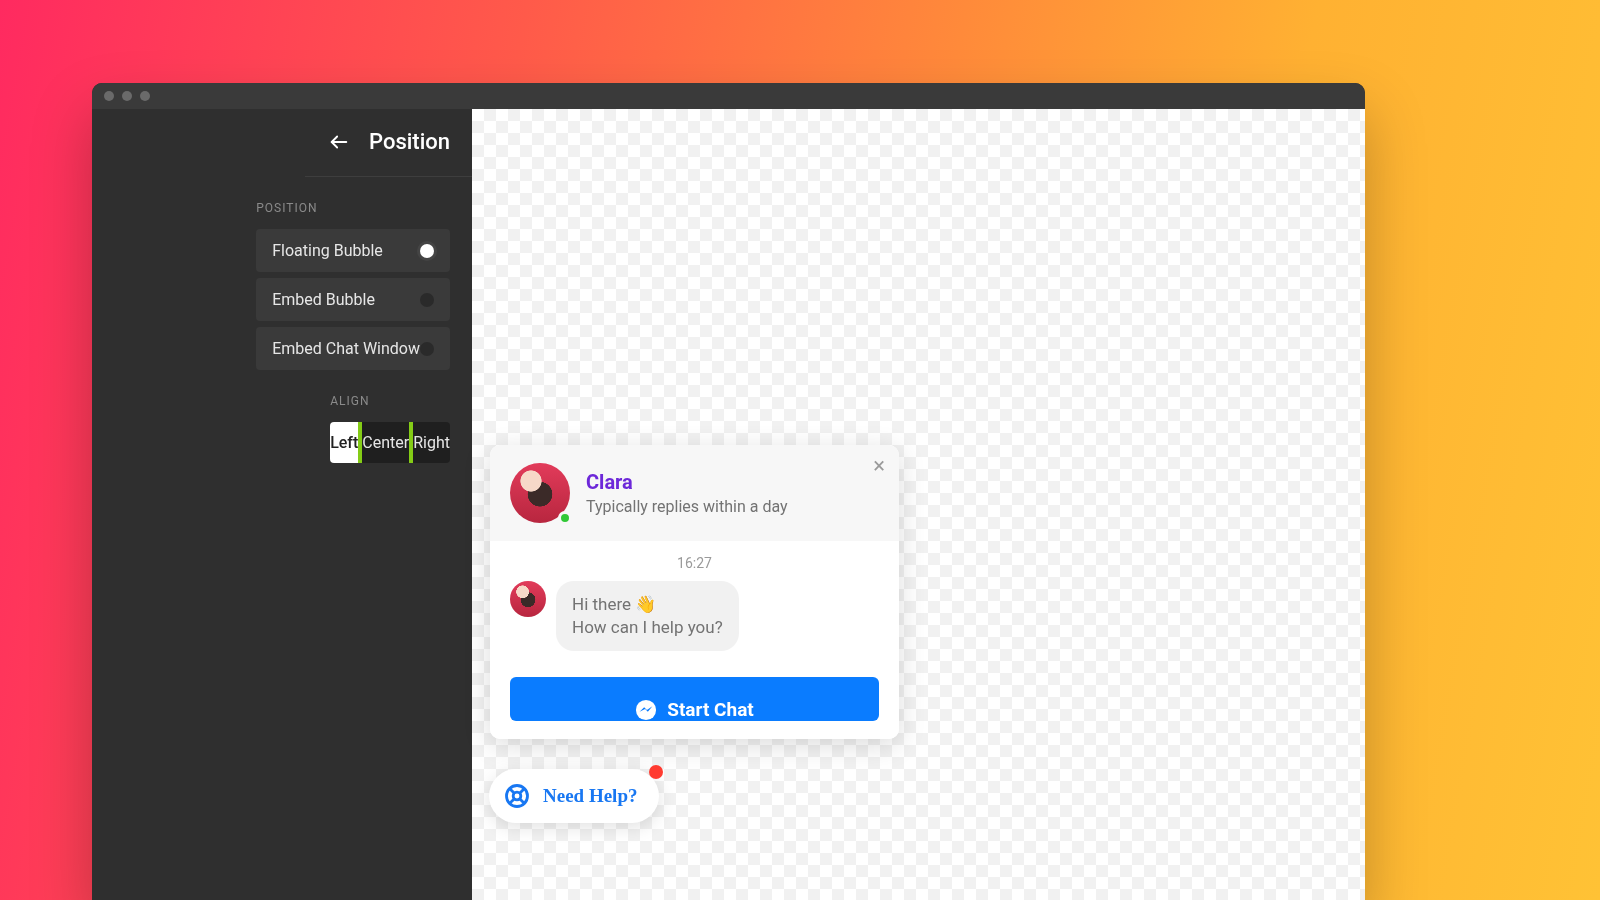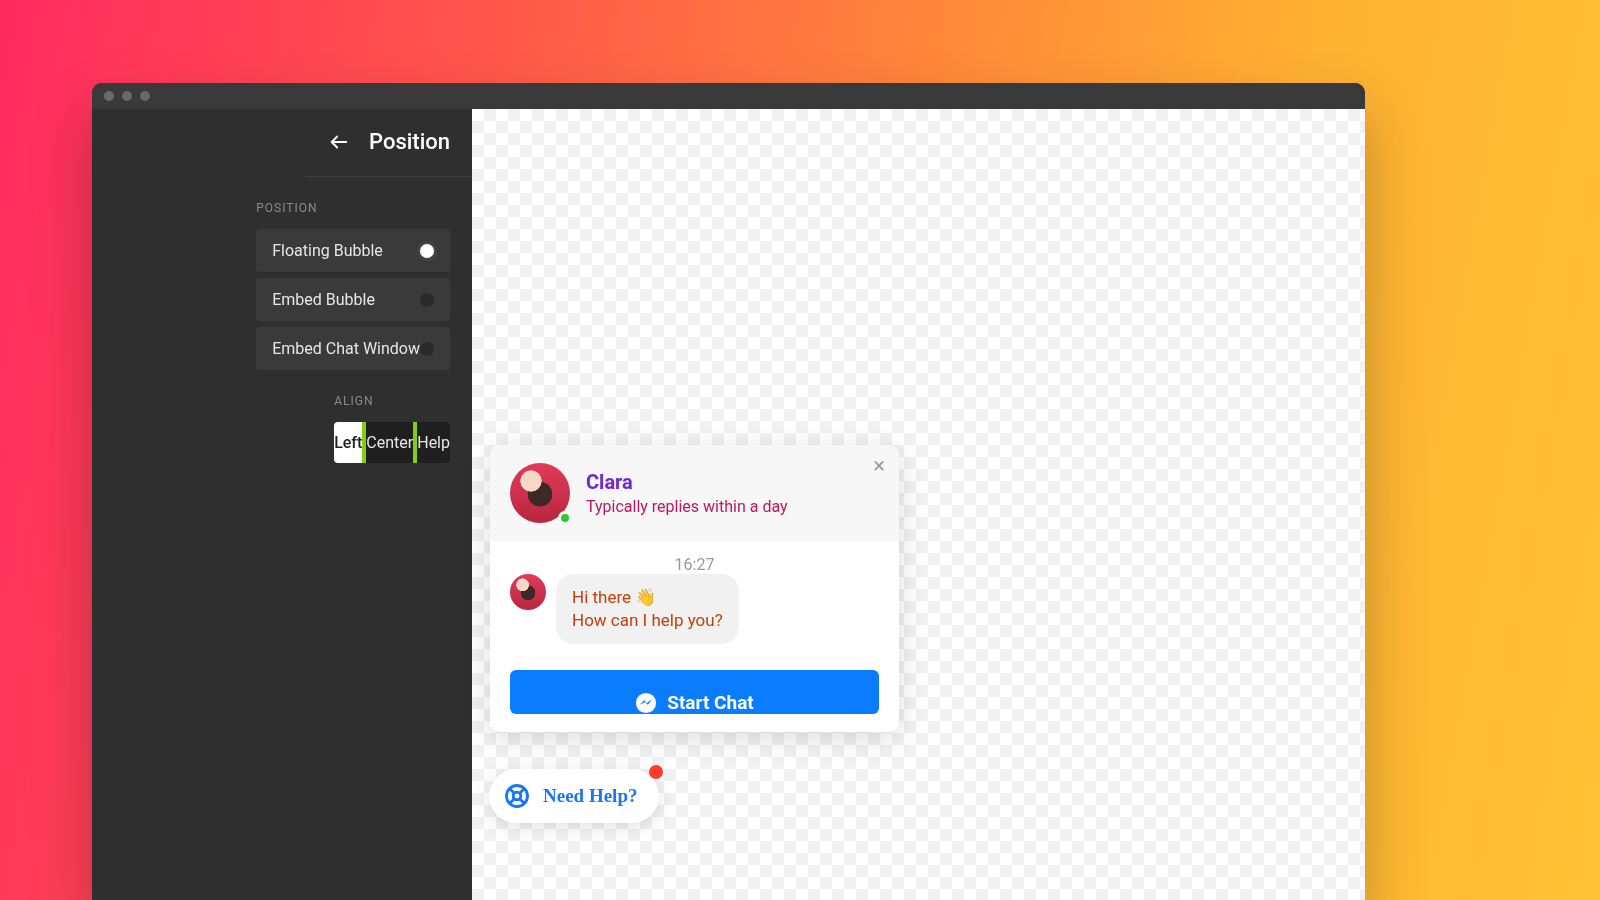--- a/index.html
+++ b/index.html
@@ -80,34 +80,34 @@
     width:60px; height:60px; border-radius:50%;
     background: radial-gradient(circle at 35% 30%, #f7d8c8 0 18%, transparent 19%),
                 radial-gradient(circle at 50% 52%, #3b2a28 0 28%, transparent 29%),
                 linear-gradient(180deg,#e23b5a 0%, #b8263f 100%);
   }
   .presence {
     position:absolute; right:-2px; bottom:-2px;
     width:14px; height:14px; background:#31c836; border:3px solid #f7f7f7; border-radius:50%;
   }
   .chat-name { font-size:20px; font-weight:700; color:#6d28d9; }
-  .chat-sub { font-size:16px; color:#be185d; margin-top:3px; }
+  .chat-sub { font-size:16px; color:#737373; margin-top:3px; }
   .chat-body { padding: 14px 20px 18px 20px; background:#fff; }
-  .chat-time { text-align:center; color:#9a9a9a; font-size:16px; }
+  .chat-time { text-align:center; color:#9a9a9a; font-size:14px; margin-bottom:10px; }
   .msg-row { display:flex; align-items:flex-start; gap:10px; }
   .msg-avatar {
     width:36px; height:36px; border-radius:50%;
     background: radial-gradient(circle at 35% 30%, #f7d8c8 0 18%, transparent 19%),
                 radial-gradient(circle at 50% 52%, #3b2a28 0 28%, transparent 29%),
                 linear-gradient(180deg,#e23b5a 0%, #b8263f 100%);
     flex-shrink:0;
   }
   .msg-bubble {
     background:#f1f1f1; border-radius:18px; padding:12px 16px;
-    color:#c2410c; font-size:17px; line-height:1.35; max-width: 260px;
+    color:#737373; font-size:17px; line-height:1.35; max-width: 260px;
   }
   .start-chat {
     margin-top:26px; width:100%; height:44px; border-radius:6px;
     background:#0a7cff; color:#fff; display:flex; align-items:flex-end; justify-content:center;
     gap:10px; font-size:19px; font-weight:700; cursor:pointer;
   }
   .need-help {
     position:absolute; left:17px; top: 660px;
     height:54px; padding:0 22px 0 14px;
     background:#fff; border-radius:30px; display:flex; align-items:center; gap:12px;
@@ -160,21 +160,21 @@
               <span class="radio-dot"></span>
             </div>
           </div>
         </div>
 
         <div class="sb-section">
           <div class="sb-label">ALIGN</div>
           <div class="segmented">
             <div class="seg-btn active">Left</div>
             <div class="seg-btn">Center</div>
-            <div class="seg-btn">Help</div>
+            <div class="seg-btn">Right</div>
           </div>
         </div>
       </div>
 
       <div class="canvas">
 
         <div class="chat-card">
           <div class="chat-header">
             <span class="close-x">
               <span>×</span>

